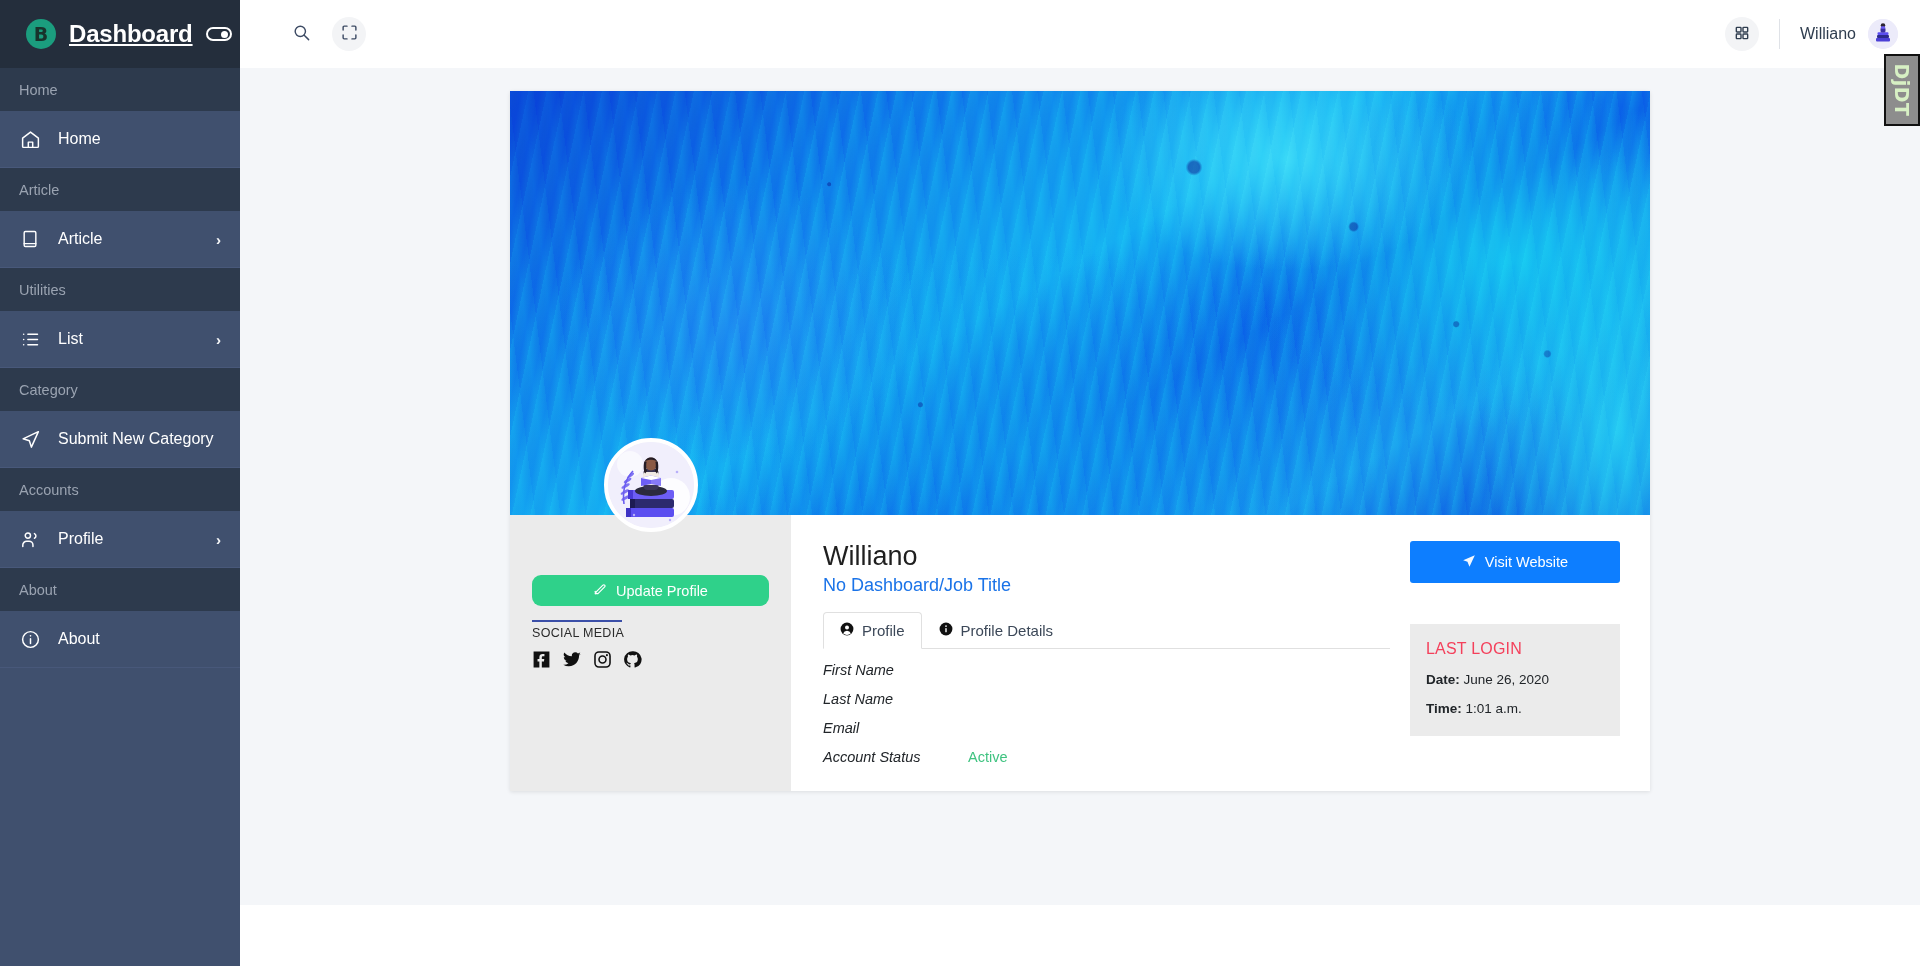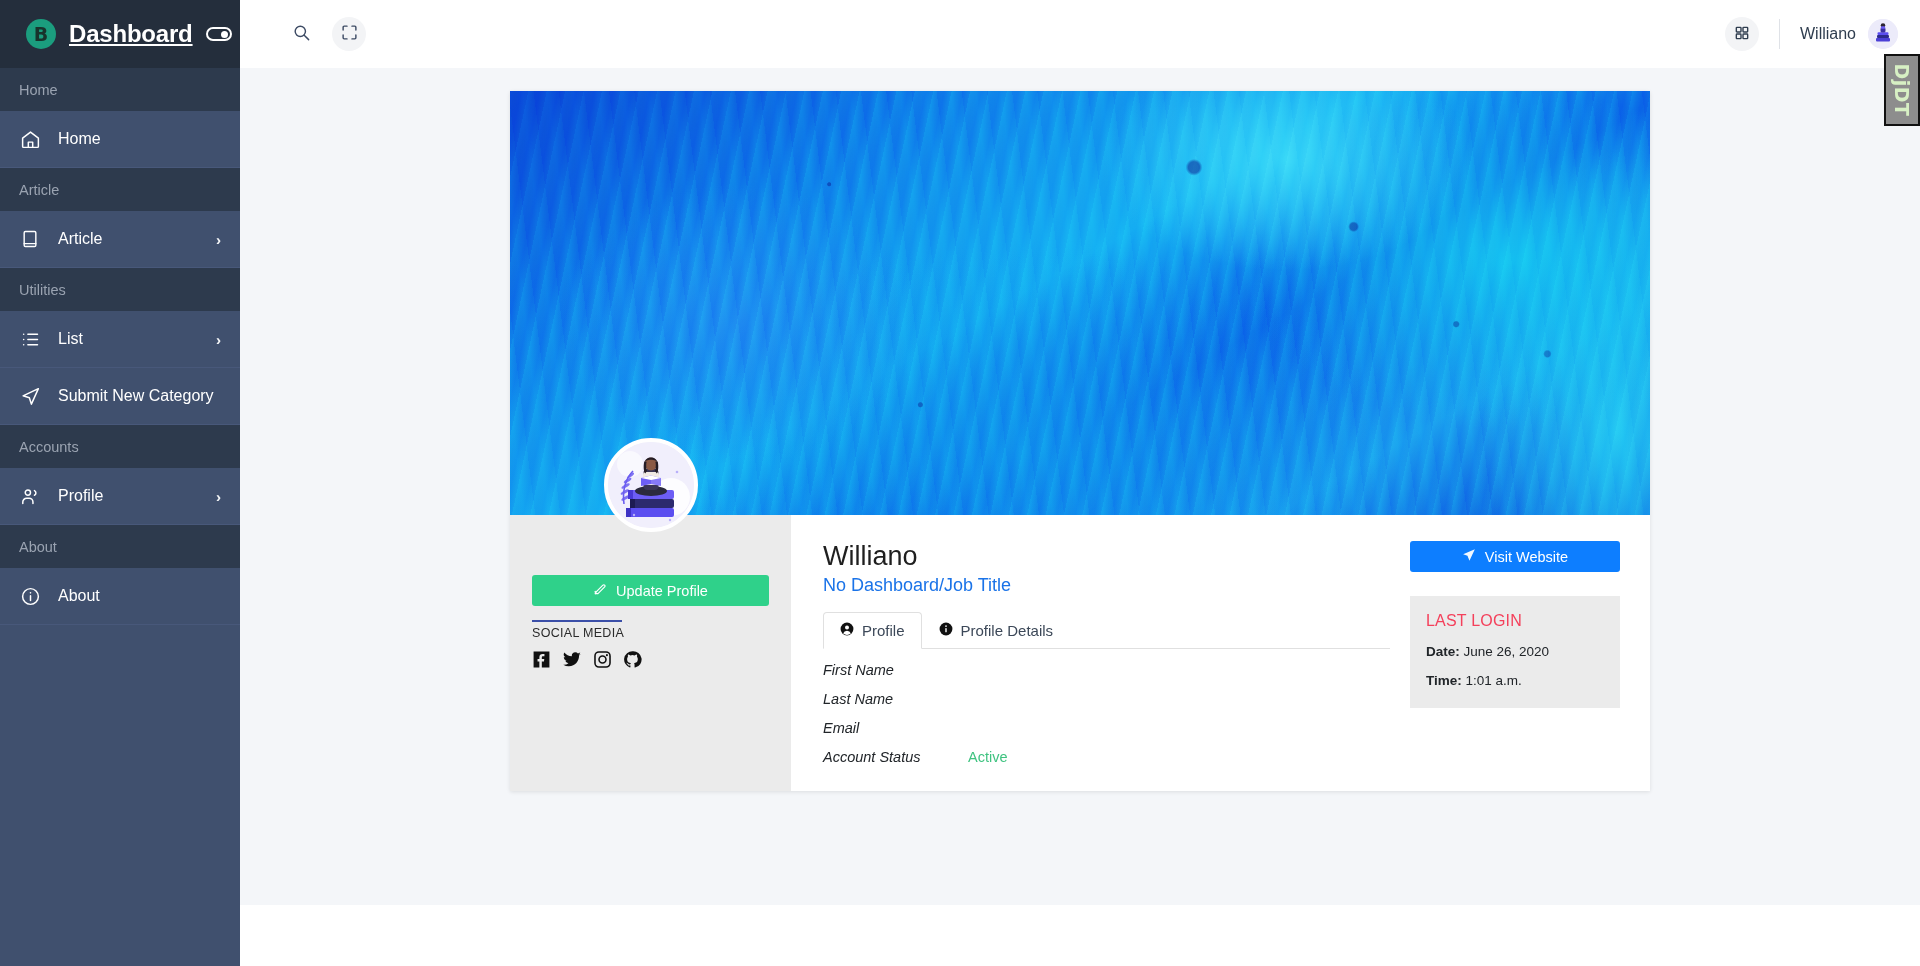--- a/index.html
+++ b/index.html
@@ -171,21 +171,21 @@
     width: 94px; height: 94px; border-radius: 50%;
     border: 4px solid #ffffff;
     background: #f0eefb;
     overflow: hidden;
   }
   .update-btn {
     margin-top: 60px;
     width: 100%; height: 31px;
     background: #2fd18a;
     color: #ffffff; font-size: 14.5px;
-    border: none; border-radius: 3px;
+    border: none; border-radius: 9px;
     display: flex; align-items: center; justify-content: center;
     gap: 9px; cursor: pointer;
   }
   .social-rule {
     margin-top: 14px;
     width: 90px; height: 2px; background: #3b4fa8;
   }
   .social-title {
     margin-top: 4px;
     font-size: 12.5px; color: #2b2b2b; letter-spacing: .3px;
@@ -211,28 +211,28 @@
   .tab.active { background: #ffffff; border-color: #e0e0e0; border-bottom-color: #ffffff; }
 
   .field-row { display: flex; margin-top: 13px; font-size: 14.5px; }
   .field-row:first-of-type { margin-top: 16px; }
   .field-label { width: 145px; flex: 0 0 145px; font-style: italic; color: #212529; }
   .field-value { color: #212529; }
   .field-value.active-status { color: #3fc380; font-style: normal; }
 
   .aside-col { width: 210px; flex: 0 0 210px; }
   .visit-btn {
-    width: 100%; height: 31px;
+    width: 100%; height: 42px;
     background: #0d7eff; color: #ffffff;
     font-size: 14.5px; border: none; border-radius: 3px;
     display: flex; align-items: center; justify-content: center;
     gap: 9px; cursor: pointer;
   }
   .login-box {
-    margin-top: 24px;
+    margin-top: 41px;
     background: #ebebeb;
     padding: 16px 16px 20px 16px;
   }
   .login-title { color: #f4405b; font-size: 16px; letter-spacing: .2px; }
   .login-row { margin-top: 14px; font-size: 13.5px; color: #212529; }
   .login-row b { font-weight: bold; }
 
   
   .footer-strip {
     height: 61px; flex: 0 0 61px; background: #ffffff;
@@ -300,20 +300,21 @@
             <path d="M9 6h11M9 12h11M9 18h11"></path>
             <circle cx="4.2" cy="6" r=".9" fill="#fff" stroke="none"></circle>
             <circle cx="4.2" cy="12" r=".9" fill="#fff" stroke="none"></circle>
             <circle cx="4.2" cy="18" r=".9" fill="#fff" stroke="none"></circle>
           </svg>
       </span>
       <span class="nav-label">List</span>
       <span class="nav-chev">›</span>
     </div>
 
+    <div class="nav-section">Category</div>
     <div class="nav-item">
       <span class="nav-icon">
         <svg width="21" height="21" viewBox="0 0 24 24" fill="none" stroke="#ffffff" stroke-width="1.7" stroke-linejoin="round">
             <path d="M21 3 3.5 11.2l7.2 2.3 2.3 7.2z"></path>
           </svg>
       </span>
       <span class="nav-label">Submit New Category</span>
     </div>
 
     <div class="nav-section">Accounts</div>

